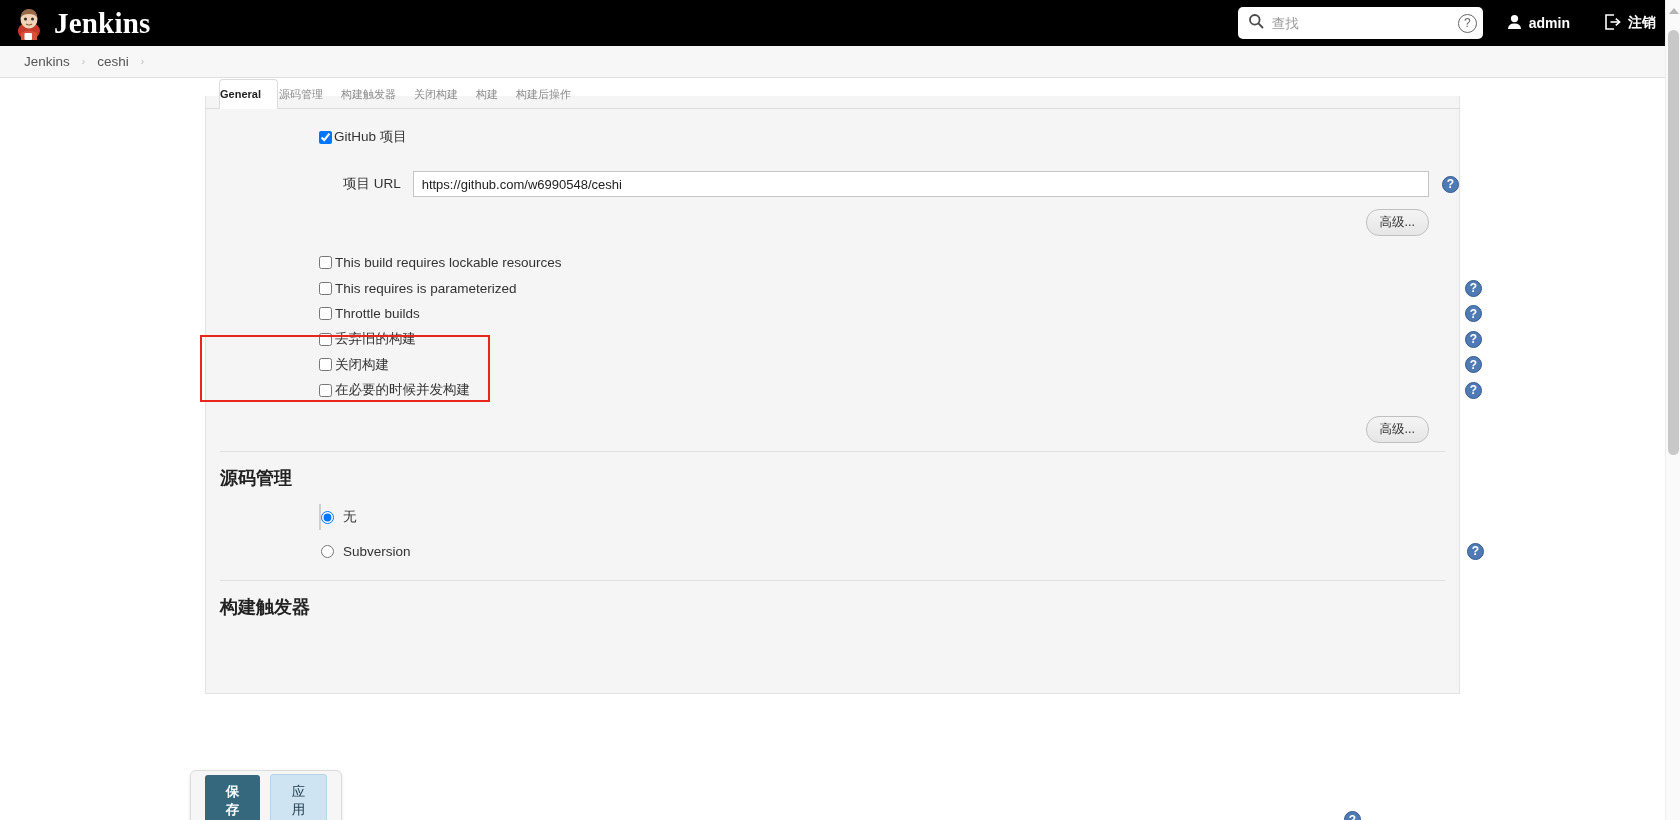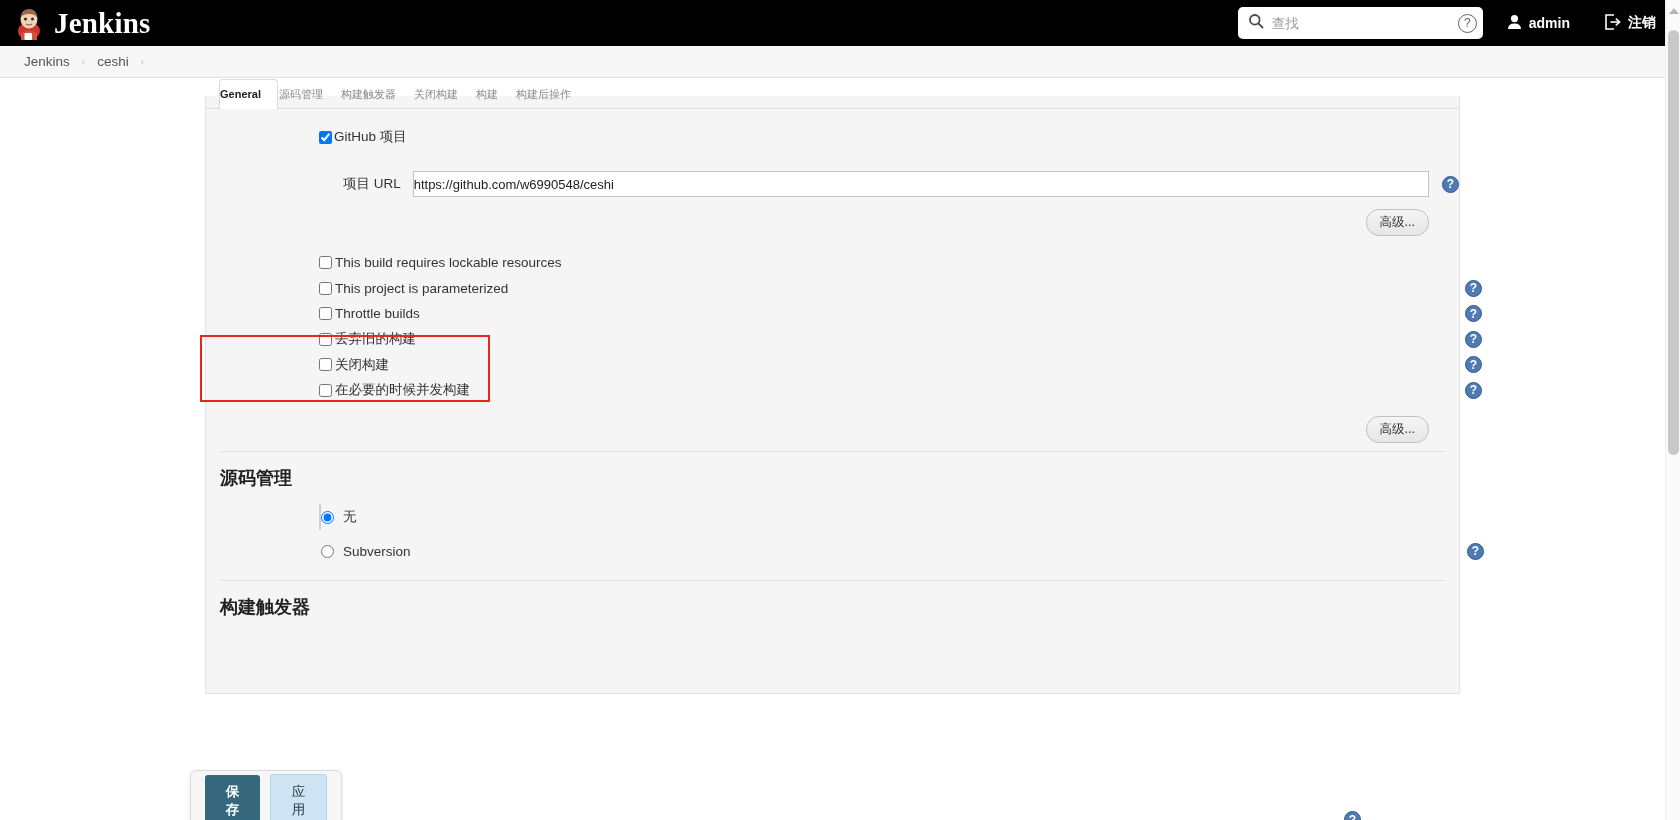--- a/index.html
+++ b/index.html
@@ -208,21 +208,21 @@
   .url-label {
     width: 84px; text-align: right;
     font-size: 13.5px; color: #333;
     margin-right: 12px;
   }
   .url-input {
     width: 1045px;
     height: 26px;
     border: 1px solid #c4c4c4;
     font-size: 13px;
-    padding: 2px 0;
+    padding: 2px 8px;
     outline: none;
     font-family: "Liberation Sans", sans-serif;
     color: #222;
     background: #fff;
   }
 
   .help-icon {
     width: 17px; height: 17px;
     border-radius: 50%;
     background: #4f7bb5;
@@ -441,21 +441,21 @@
         <button class="adv-btn">高级...</button>
       </div>
 
       <div class="opt-list">
         <div class="opt-item">
           <input type="checkbox" style="">
           <span class="opt-label">This build requires lockable resources</span>
         </div>
         <div class="opt-item">
           <input type="checkbox" style="">
-          <span class="opt-label">This project is parameterized</span>
+          <span class="opt-label">This requires is parameterized</span>
           <span class="help-icon opt-help">?</span>
         </div>
         <div class="opt-item">
           <input type="checkbox" style="">
           <span class="opt-label">Throttle builds</span>
           <span class="help-icon opt-help">?</span>
         </div>
         <div class="opt-item">
           <input type="checkbox" style="">
           <span class="opt-label">丢弃旧的构建</span>

